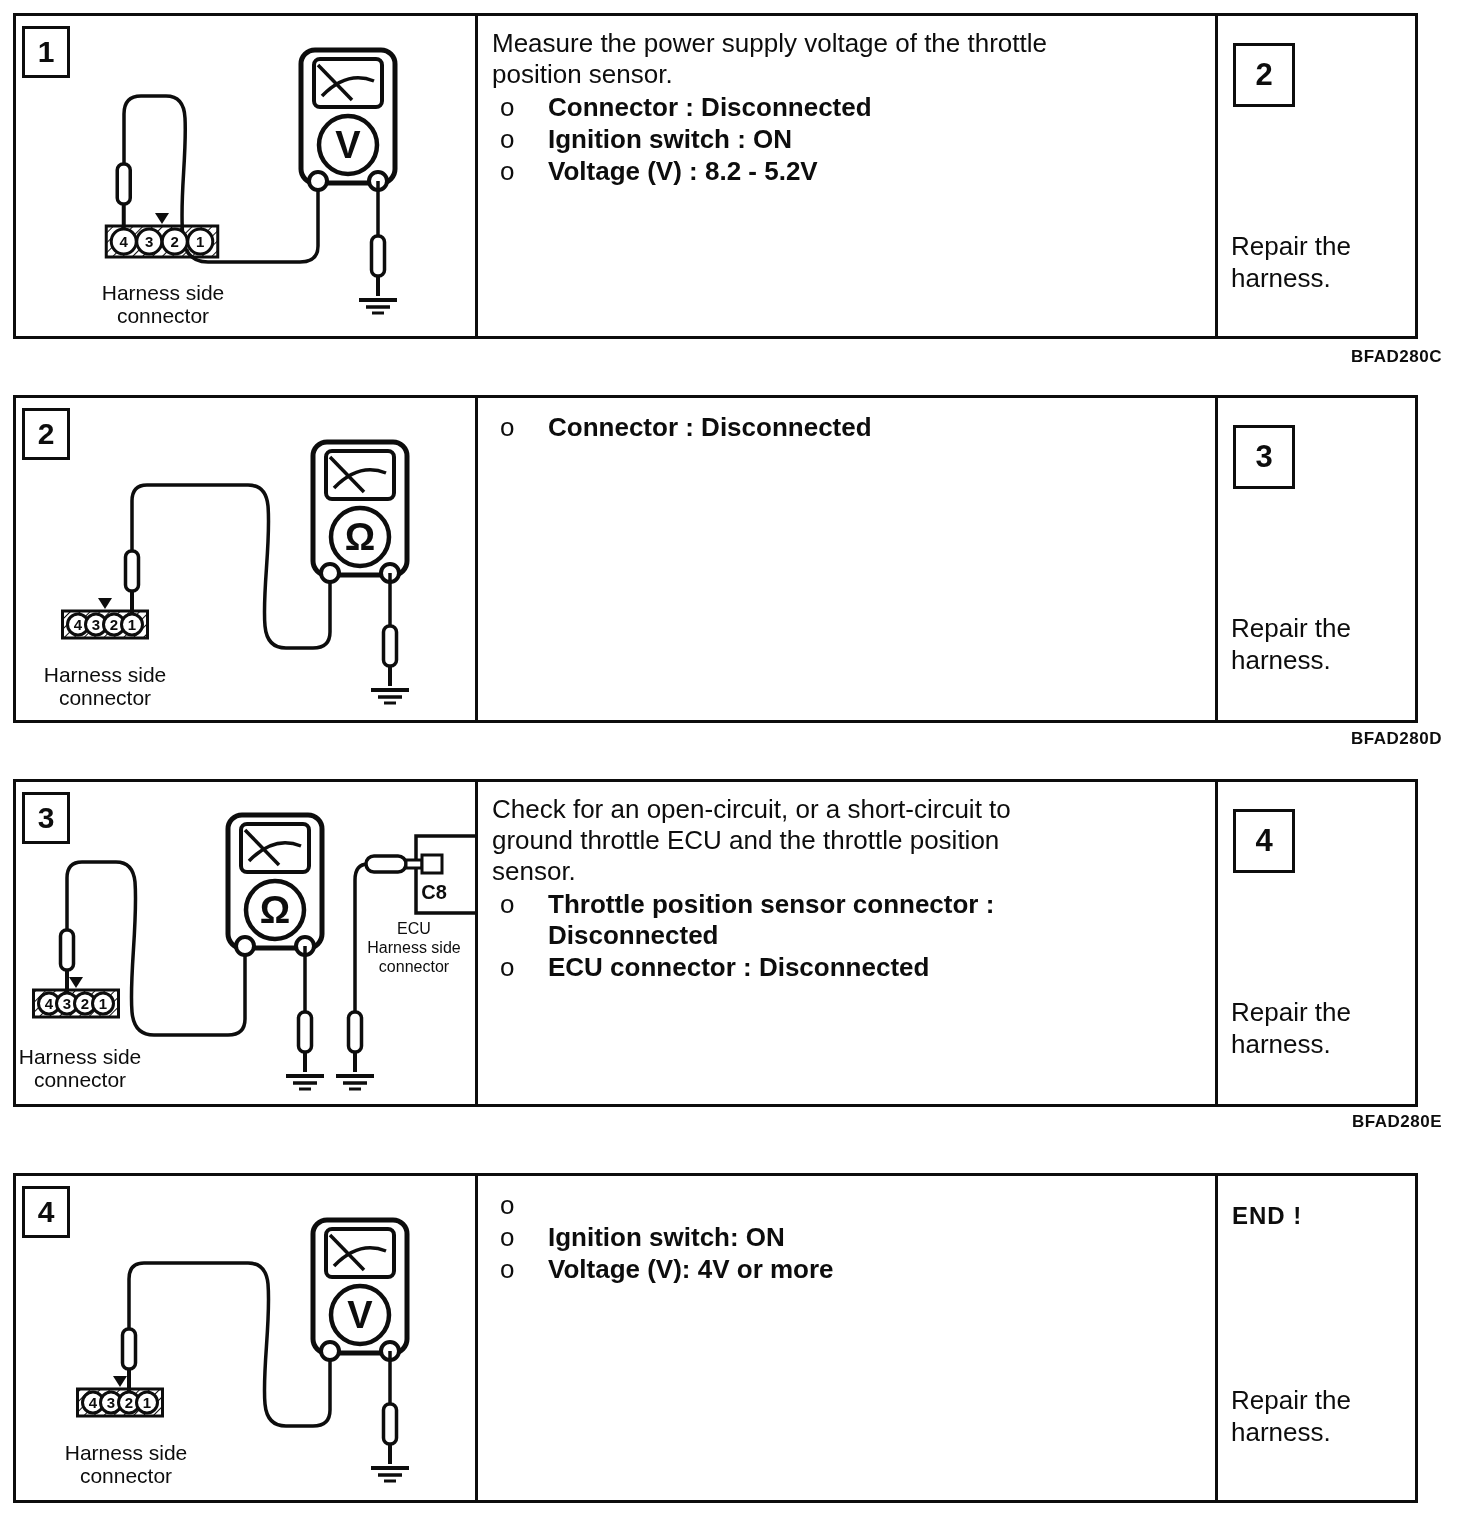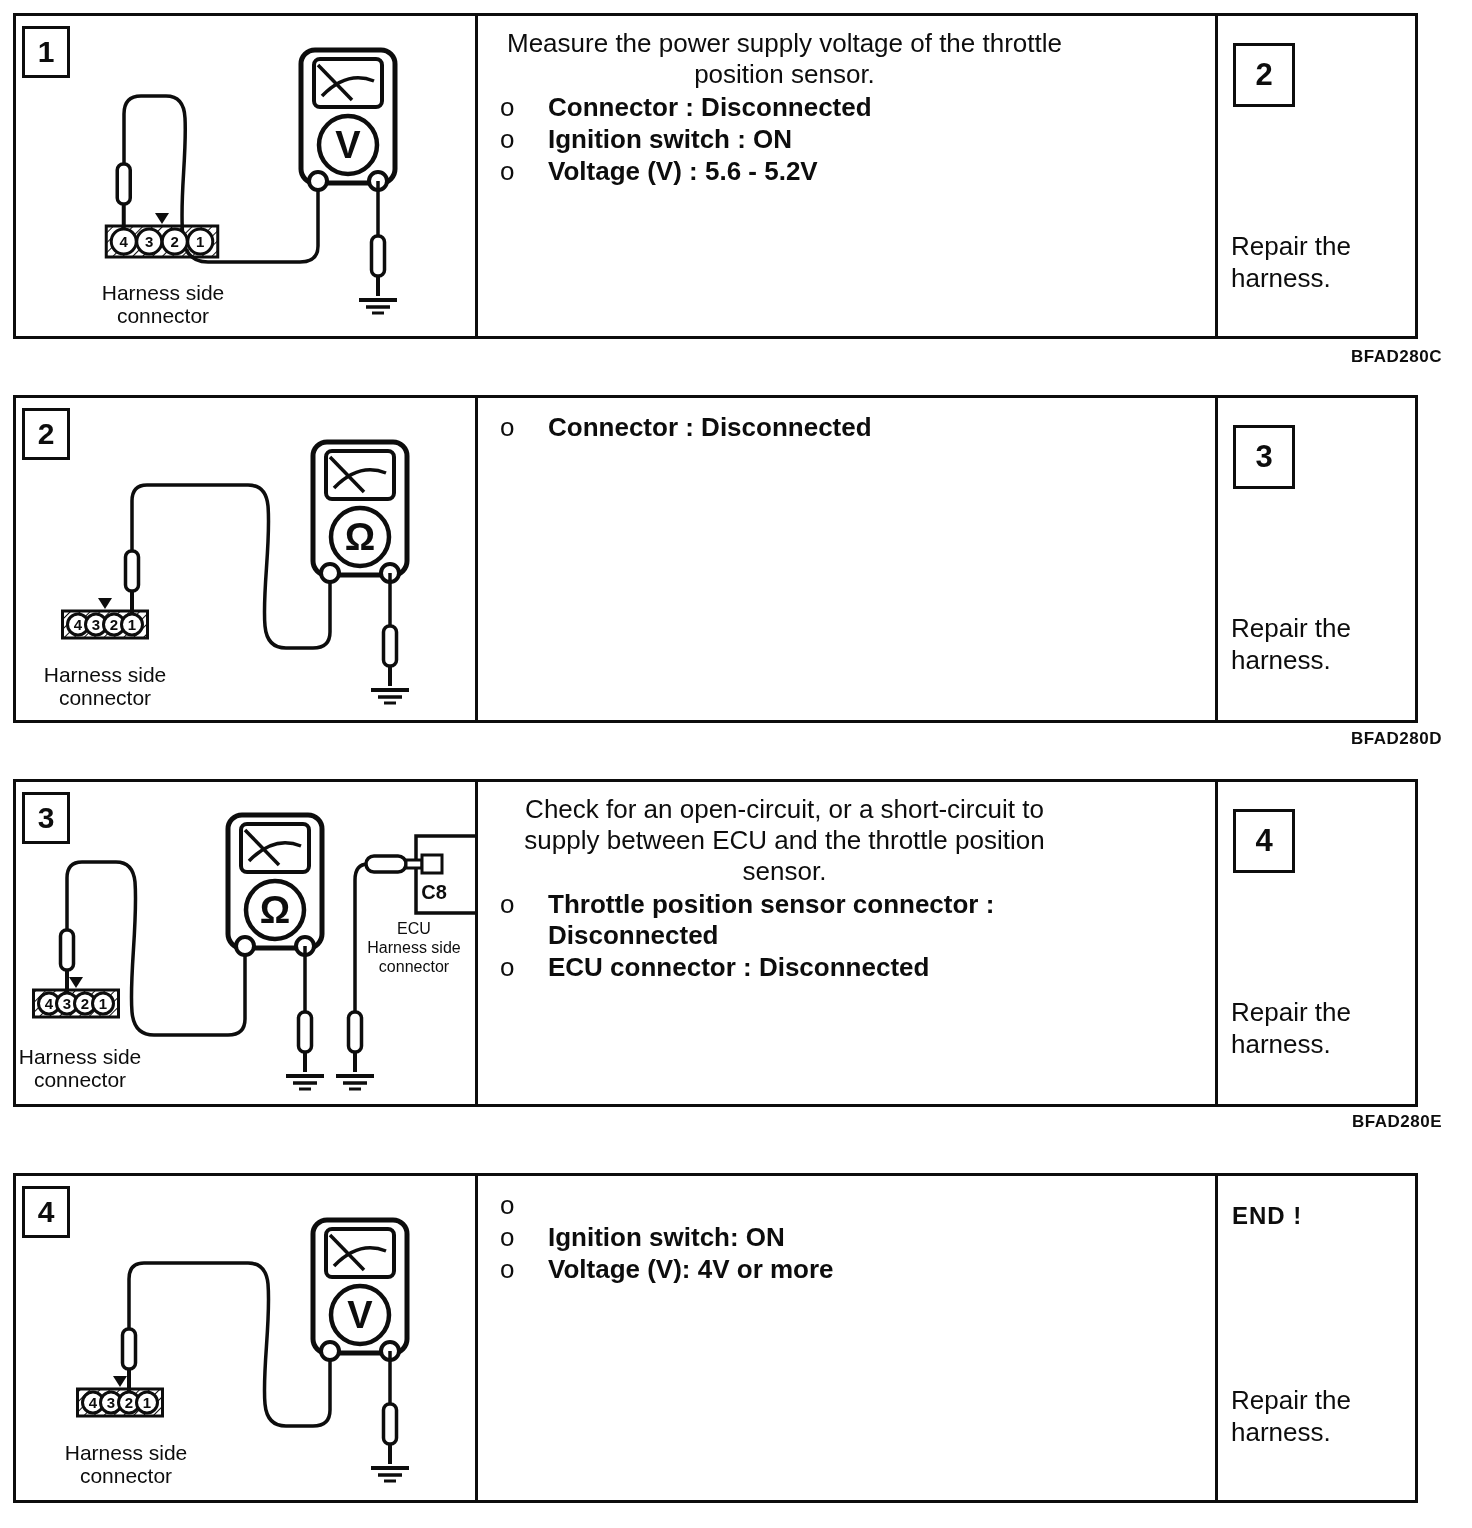--- a/index.html
+++ b/index.html
@@ -8,21 +8,21 @@
   .panel{position:absolute;left:13px;width:1399px;border:3px solid #0d0d0d;background:#fff;}
   .diagram-cell{position:absolute;left:0;top:0;width:459px;height:100%;}
   .mid-cell{position:absolute;left:459px;top:0;width:740px;height:100%;
             border-left:3px solid #0d0d0d;box-sizing:border-box;}
   .right-cell{position:absolute;left:1199px;top:0;right:0;height:100%;
               border-left:3px solid #0d0d0d;box-sizing:border-box;}
   .stepbox{position:absolute;left:6px;top:10px;width:42px;height:46px;border:3px solid #0d0d0d;
            display:flex;align-items:center;justify-content:center;
            font-size:30px;font-weight:bold;background:#fff;z-index:2;}
   .instr-wrap{position:absolute;left:14px;top:12px;width:585px;}
-  .instr{font-size:26px;line-height:31px;text-align:center;}
+  .instr{font-size:26px;line-height:31px;}
   .bullets{margin-top:2px;}
   .bullet{display:flex;font-size:26px;line-height:31px;margin-top:1px;}
   .bullet .bm{width:22px;margin-left:8px;flex:none;}
   .bullet .bt{margin-left:26px;max-width:505px;font-weight:bold;}
   .result-stepbox{position:absolute;left:15px;top:27px;width:56px;height:58px;border:3px solid #0d0d0d;
                   display:flex;align-items:center;justify-content:center;font-size:31px;font-weight:bold;}
   .result-end{position:absolute;left:14px;top:26px;font-size:24px;font-weight:bold;letter-spacing:1px;}
   .result-text{position:absolute;left:13px;top:214px;width:165px;font-size:26px;line-height:32px;}
   .refcode{position:absolute;font-size:17px;font-weight:bold;letter-spacing:0.5px;}
   svg text{font-family:"Liberation Sans",sans-serif;}
@@ -79,21 +79,21 @@
             <div class="bullet">
               <span class="bm">o</span>
               <span class="bt">Connector : Disconnected</span>
             </div>
             <div class="bullet">
               <span class="bm">o</span>
               <span class="bt">Ignition switch : ON</span>
             </div>
             <div class="bullet">
               <span class="bm">o</span>
-              <span class="bt">Voltage (V) : 5.6 - 5.2V</span>
+              <span class="bt">Voltage (V) : 8.2 - 5.2V</span>
             </div>
           </div>
       </div>
 
     </div>
     <div class="right-cell">
       <div class="result-stepbox">
           <span>2</span>
         </div>
       <div class="result-text">Repair the harness.</div>
@@ -210,21 +210,21 @@
     <rect x="350" y="74" width="40" height="16" rx="8" fill="#fff" stroke="#0d0d0d" stroke-width="3.5"></rect>
     <rect x="390" y="78" width="16" height="8" fill="#fff" stroke="#0d0d0d" stroke-width="3"></rect>
     <rect x="406" y="73" width="20" height="18" fill="#fff" stroke="#0d0d0d" stroke-width="3"></rect>
     <text x="418" y="117" text-anchor="middle" font-size="20" font-weight="bold" fill="#0d0d0d">C8</text>
           <text x="398" y="152" text-anchor="middle" font-size="16" fill="#0d0d0d">ECU</text>
           <text x="398" y="171" text-anchor="middle" font-size="16" fill="#0d0d0d">Harness side</text>
           <text x="398" y="190" text-anchor="middle" font-size="16" fill="#0d0d0d">connector</text>
         </svg></div>
     <div class="mid-cell">
       <div class="instr-wrap">
-        <div class="instr">Check for an open-circuit, or a short-circuit to supply between ECU and the throttle position sensor.</div>
+        <div class="instr">Check for an open-circuit, or a short-circuit to ground throttle ECU and the throttle position sensor.</div>
         <div class="bullets">
             <div class="bullet">
               <span class="bm">o</span>
               <span class="bt">Throttle position sensor connector : Disconnected</span>
             </div>
             <div class="bullet">
               <span class="bm">o</span>
               <span class="bt">ECU connector : Disconnected</span>
             </div>
           </div>

